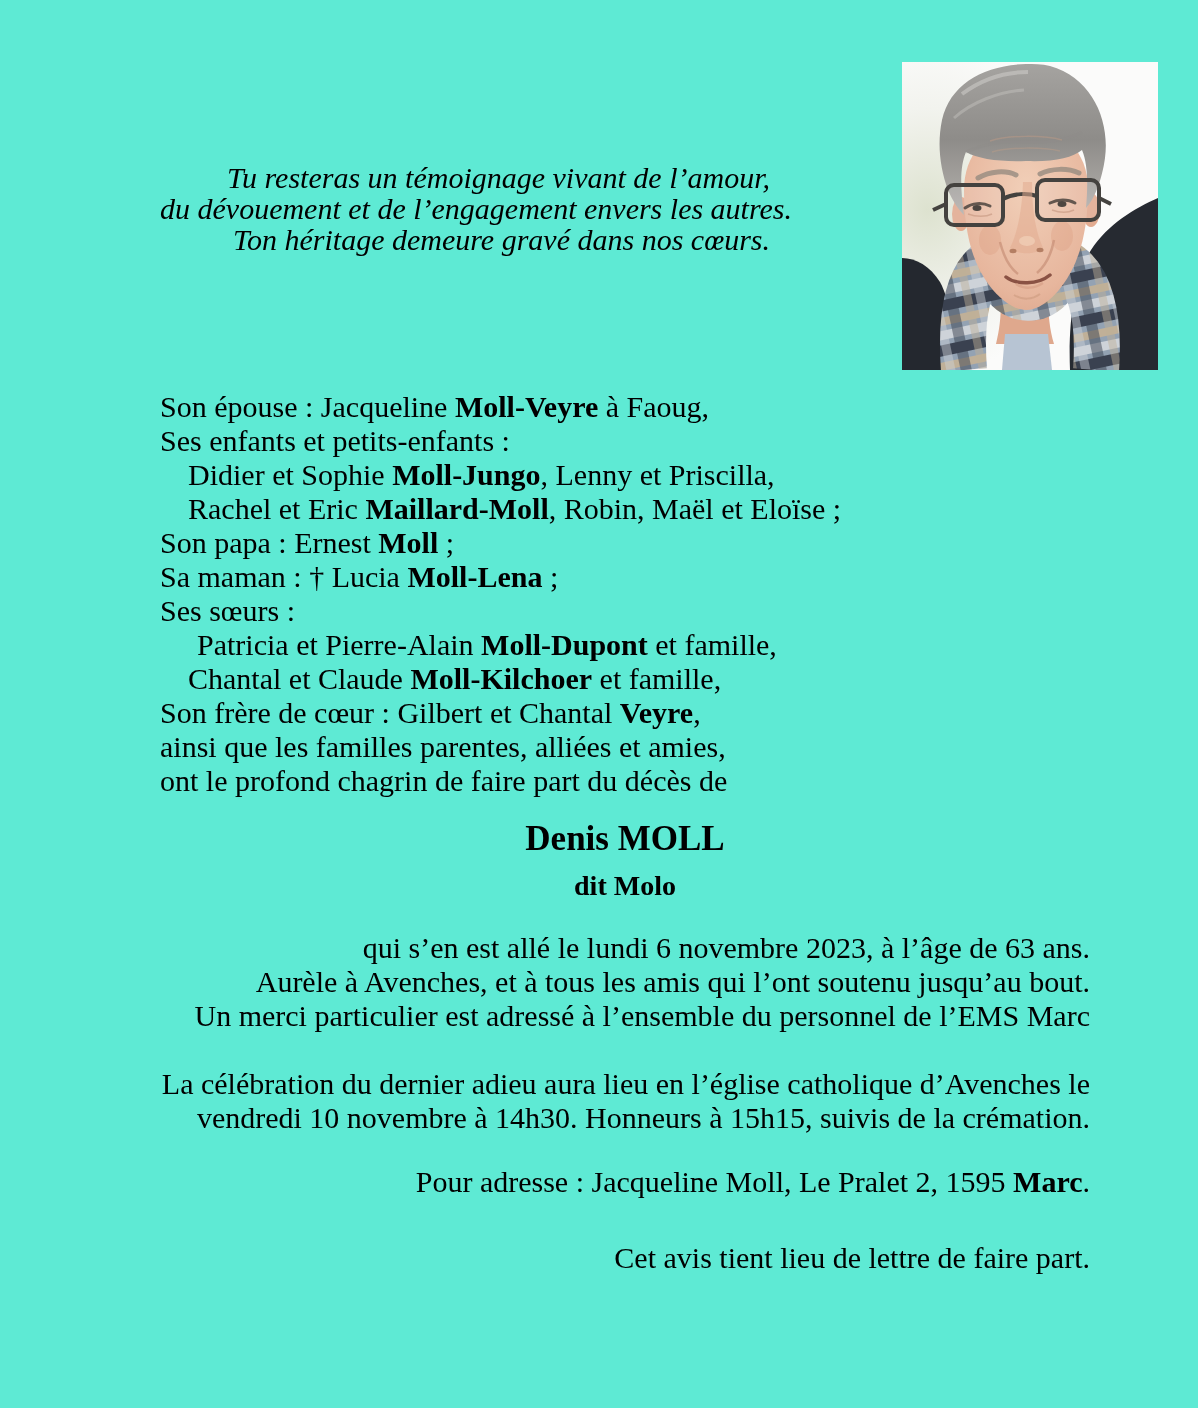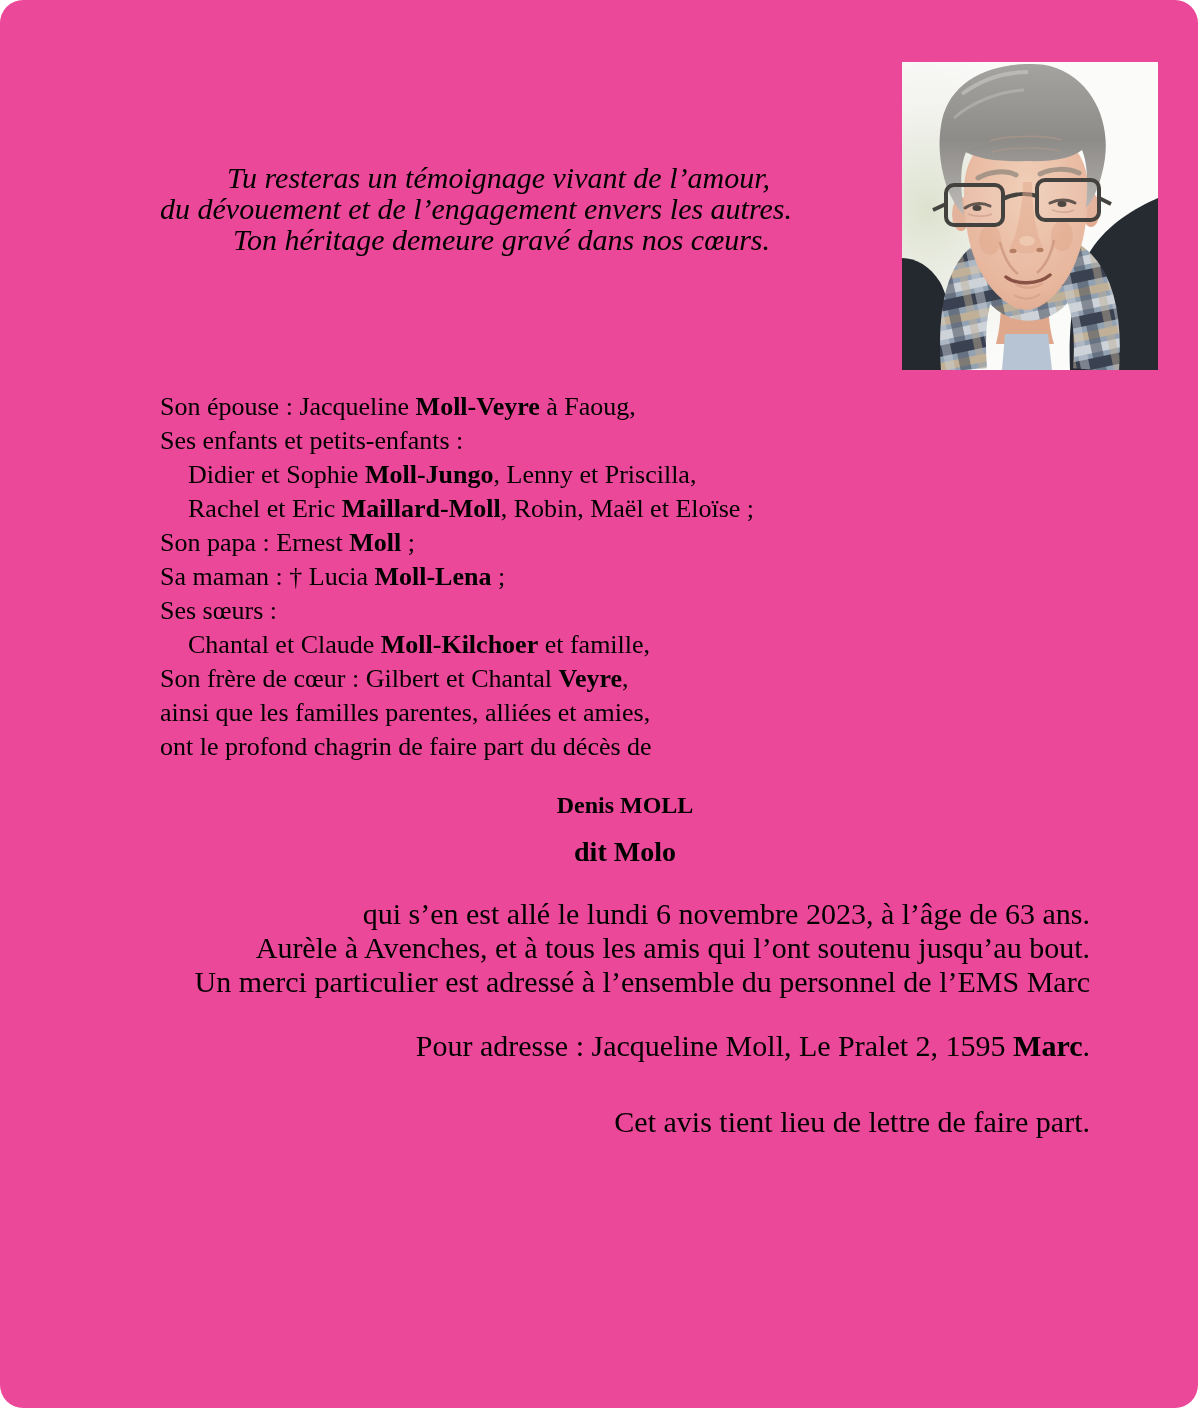--- a/index.html
+++ b/index.html
@@ -1,24 +1,24 @@
 <!DOCTYPE html>
 <html><head>
 <meta charset="utf-8">
 <style>
   html,body{margin:0;padding:0;background:#ffffff;}
   body{width:1198px;height:1408px;font-family:"Liberation Serif",serif;color:#000;}
-  .page{position:relative;width:1198px;height:1408px;background:#ec4899;overflow:hidden;border-radius:23px;}
+  .page{position:relative;width:1198px;height:1408px;background:#5eead4;overflow:hidden;}
   .content{position:absolute;left:160px;top:0;width:930px;}
   .line{white-space:nowrap;}
   .ind-1{padding-left:28px;}
   .ind-2{padding-left:37px;}
   .epigraph{margin-top:162px;width:610px;font-style:italic;font-size:30px;line-height:31px;text-align:right;}
-  .family{margin-top:135px;font-size:26px;line-height:34px;}
-  .name{margin-top:21px;font-size:24px;line-height:40px;font-weight:bold;text-align:center;}
+  .family{margin-top:135px;font-size:30px;line-height:34px;}
+  .name{margin-top:21px;font-size:35px;line-height:40px;font-weight:bold;text-align:center;}
   .nickname{margin-top:10px;font-size:28px;line-height:34px;font-weight:bold;text-align:center;}
   .para{font-size:30px;line-height:34px;text-align:right;}
   .p1{margin-top:28px;}
   .p2{margin-top:34px;}
   .p3{margin-top:30px;}
   .closing{margin-top:42px;font-size:30px;line-height:34px;text-align:right;}
   .photo{position:absolute;left:902px;top:62px;width:256px;height:308px;}
   .photo svg{display:block;width:100%;height:100%;}
 </style>
 </head>
@@ -123,35 +123,40 @@
       </div>
 
     <div class="family">
         <div class="line"><span>Son épouse : Jacqueline </span><b>Moll-Veyre</b><span> à Faoug,</span></div>
         <div class="line"><span>Ses enfants et petits-enfants :</span></div>
         <div class="line ind-1"><span>Didier et Sophie </span><b>Moll-Jungo</b><span>, Lenny et Priscilla,</span></div>
         <div class="line ind-1"><span>Rachel et Eric </span><b>Maillard-Moll</b><span>, Robin, Maël et Eloïse ;</span></div>
         <div class="line"><span>Son papa : Ernest </span><b>Moll</b><span> ;</span></div>
         <div class="line"><span>Sa maman : † Lucia </span><b>Moll-Lena</b><span> ;</span></div>
         <div class="line"><span>Ses sœurs :</span></div>
+        <div class="line ind-2"><span>Patricia et Pierre-Alain </span><b>Moll-Dupont</b><span> et famille,</span></div>
         <div class="line ind-1"><span>Chantal et Claude </span><b>Moll-Kilchoer</b><span> et famille,</span></div>
         <div class="line"><span>Son frère de cœur : Gilbert et Chantal </span><b>Veyre</b><span>,</span></div>
         <div class="line"><span>ainsi que les familles parentes, alliées et amies,</span></div>
         <div class="line"><span>ont le profond chagrin de faire part du décès de</span></div>
       </div>
 
     <div class="name">Denis MOLL</div>
     <div class="nickname">dit Molo</div>
 
     <div class="para p1">
         <div class="line"><span>qui s’en est allé le lundi 6 novembre 2023, à l’âge de 63 ans.</span></div>
         <div class="line"><span>Aurèle à Avenches, et à tous les amis qui l’ont soutenu jusqu’au bout.</span></div>
         <div class="line"><span>Un merci particulier est adressé à l’ensemble du personnel de l’EMS Marc</span></div>
       </div>
 
+    <div class="para p2">
+        <div class="line"><span>La célébration du dernier adieu aura lieu en l’église catholique d’Avenches le</span></div>
+        <div class="line"><span>vendredi 10 novembre à 14h30. Honneurs à 15h15, suivis de la crémation.</span></div>
+      </div>
 
     <div class="para p3">
         <div class="line"><span>Pour adresse : Jacqueline Moll, Le Pralet 2, 1595 </span><b>Marc</b><span>.</span></div>
       </div>
 
     <div class="closing">Cet avis tient lieu de lettre de faire part.</div>
 
   </div>
 </div>
 

